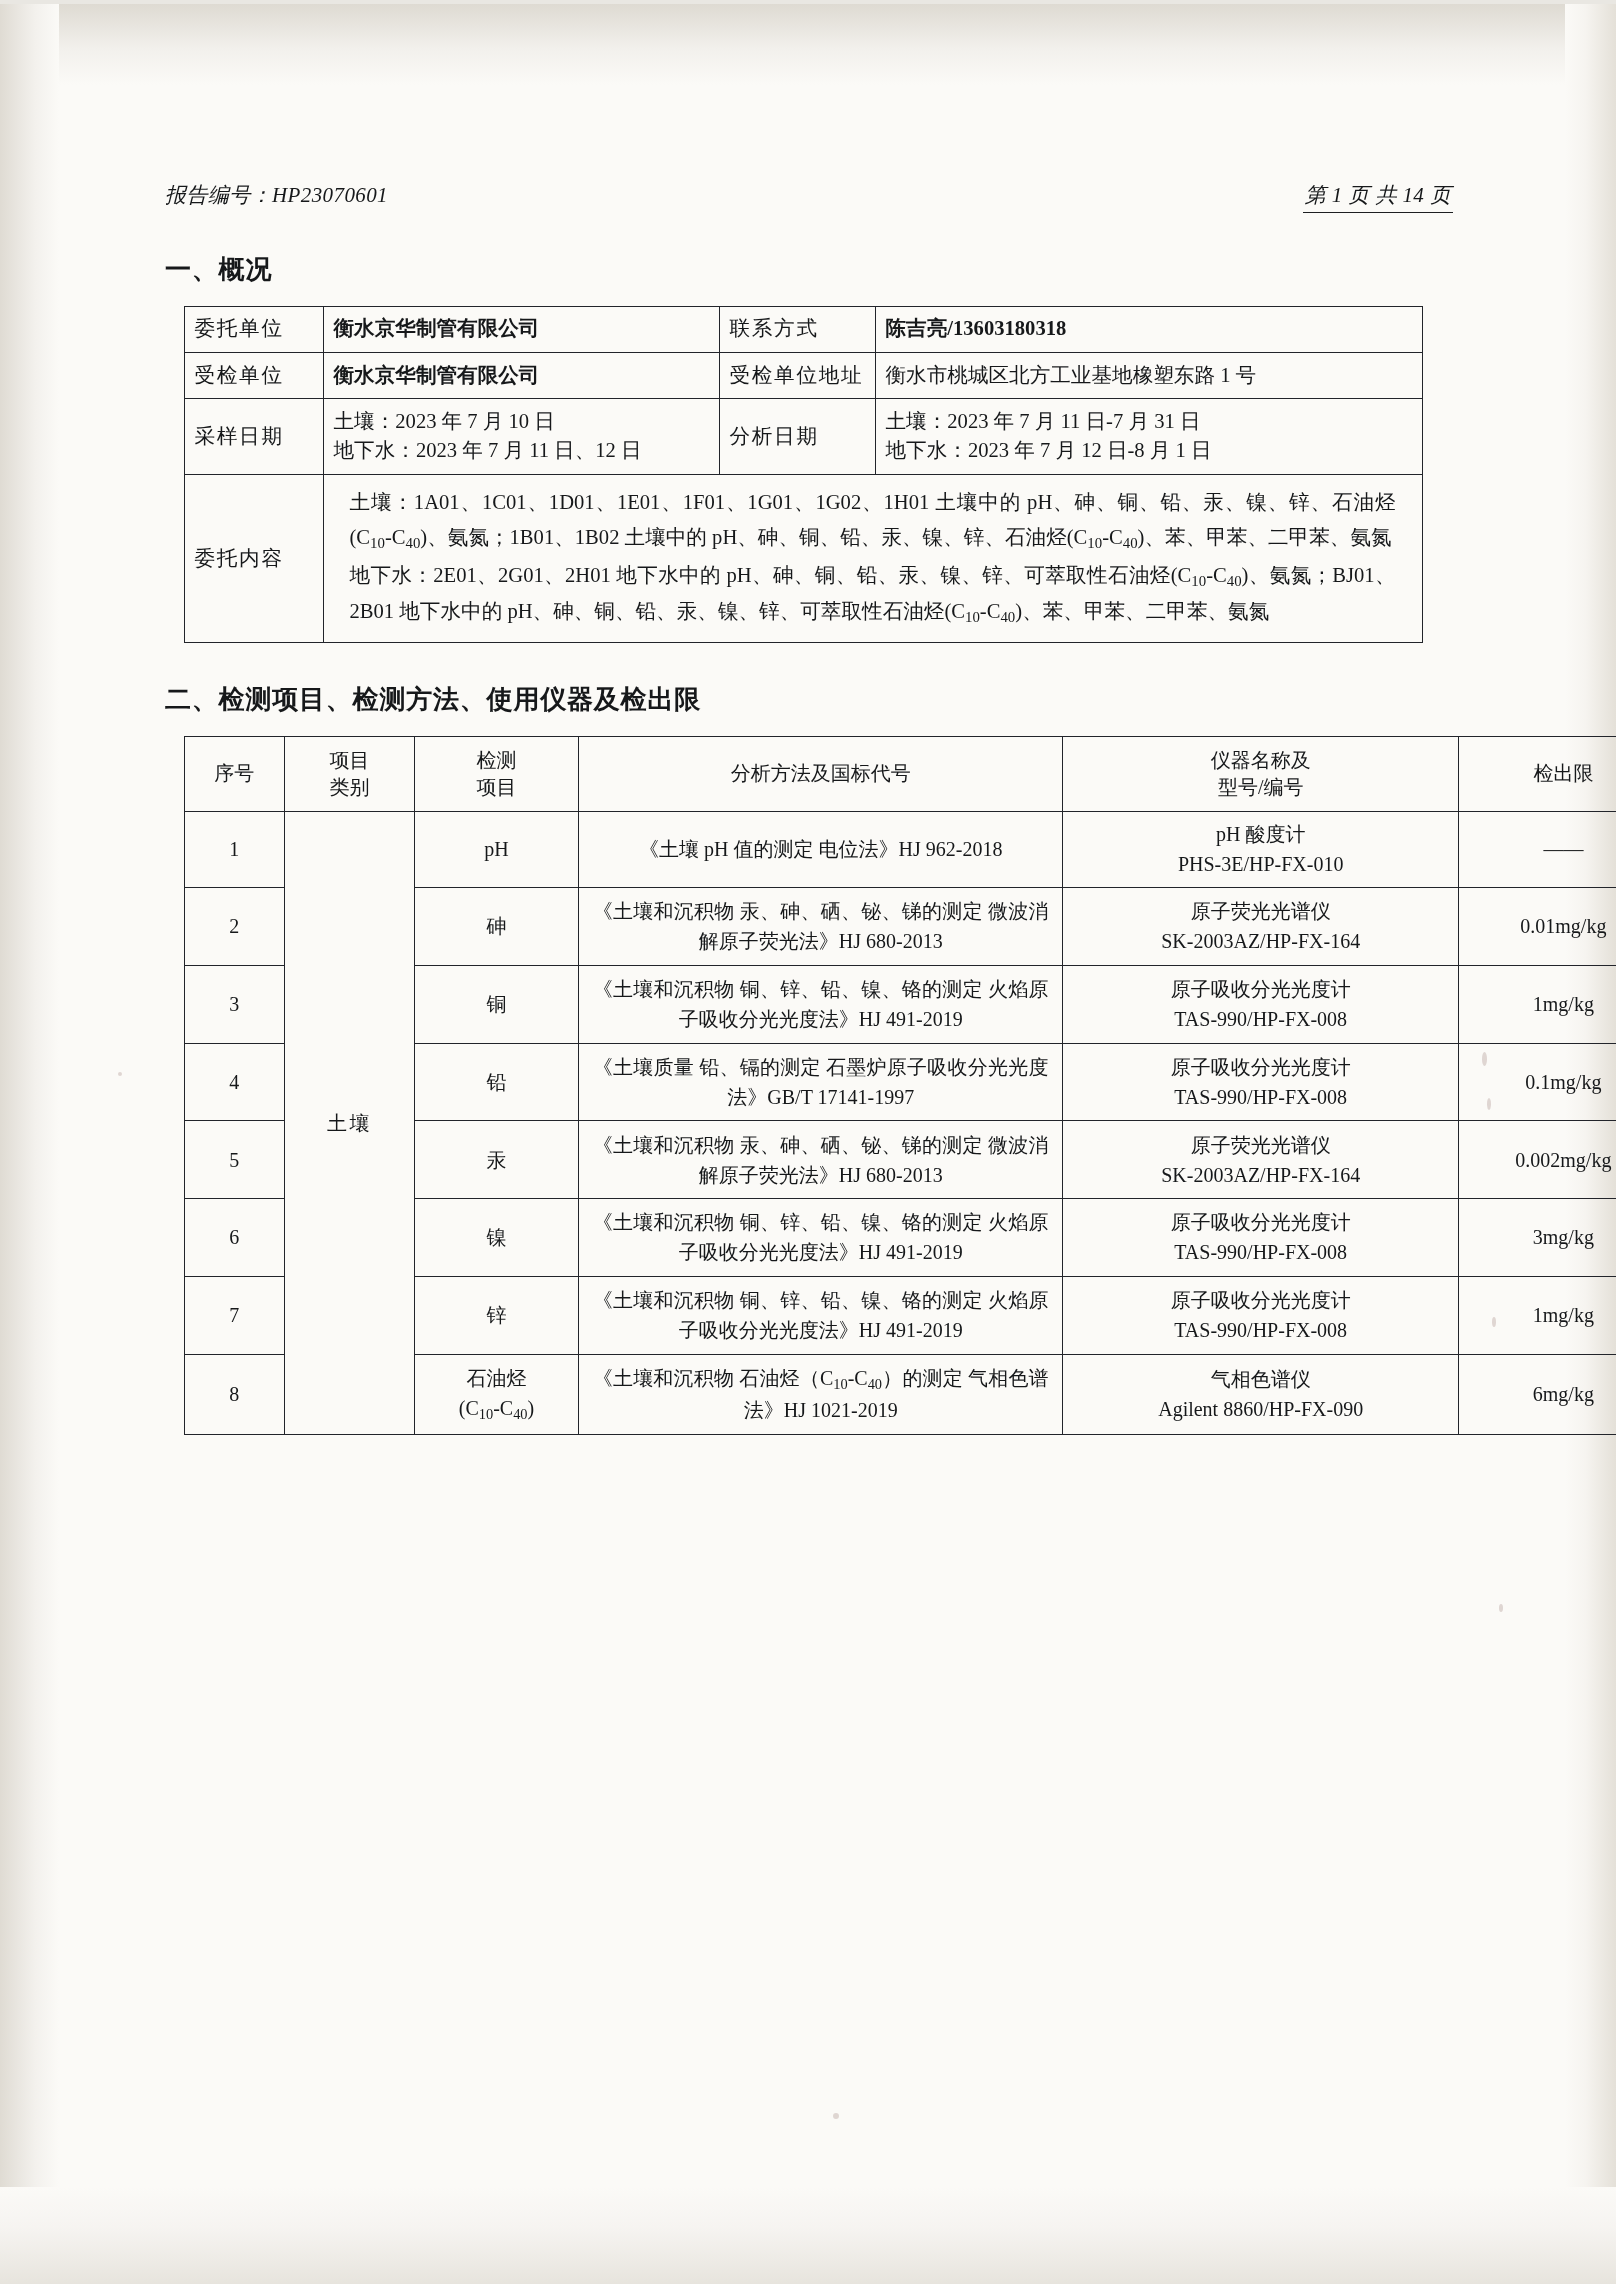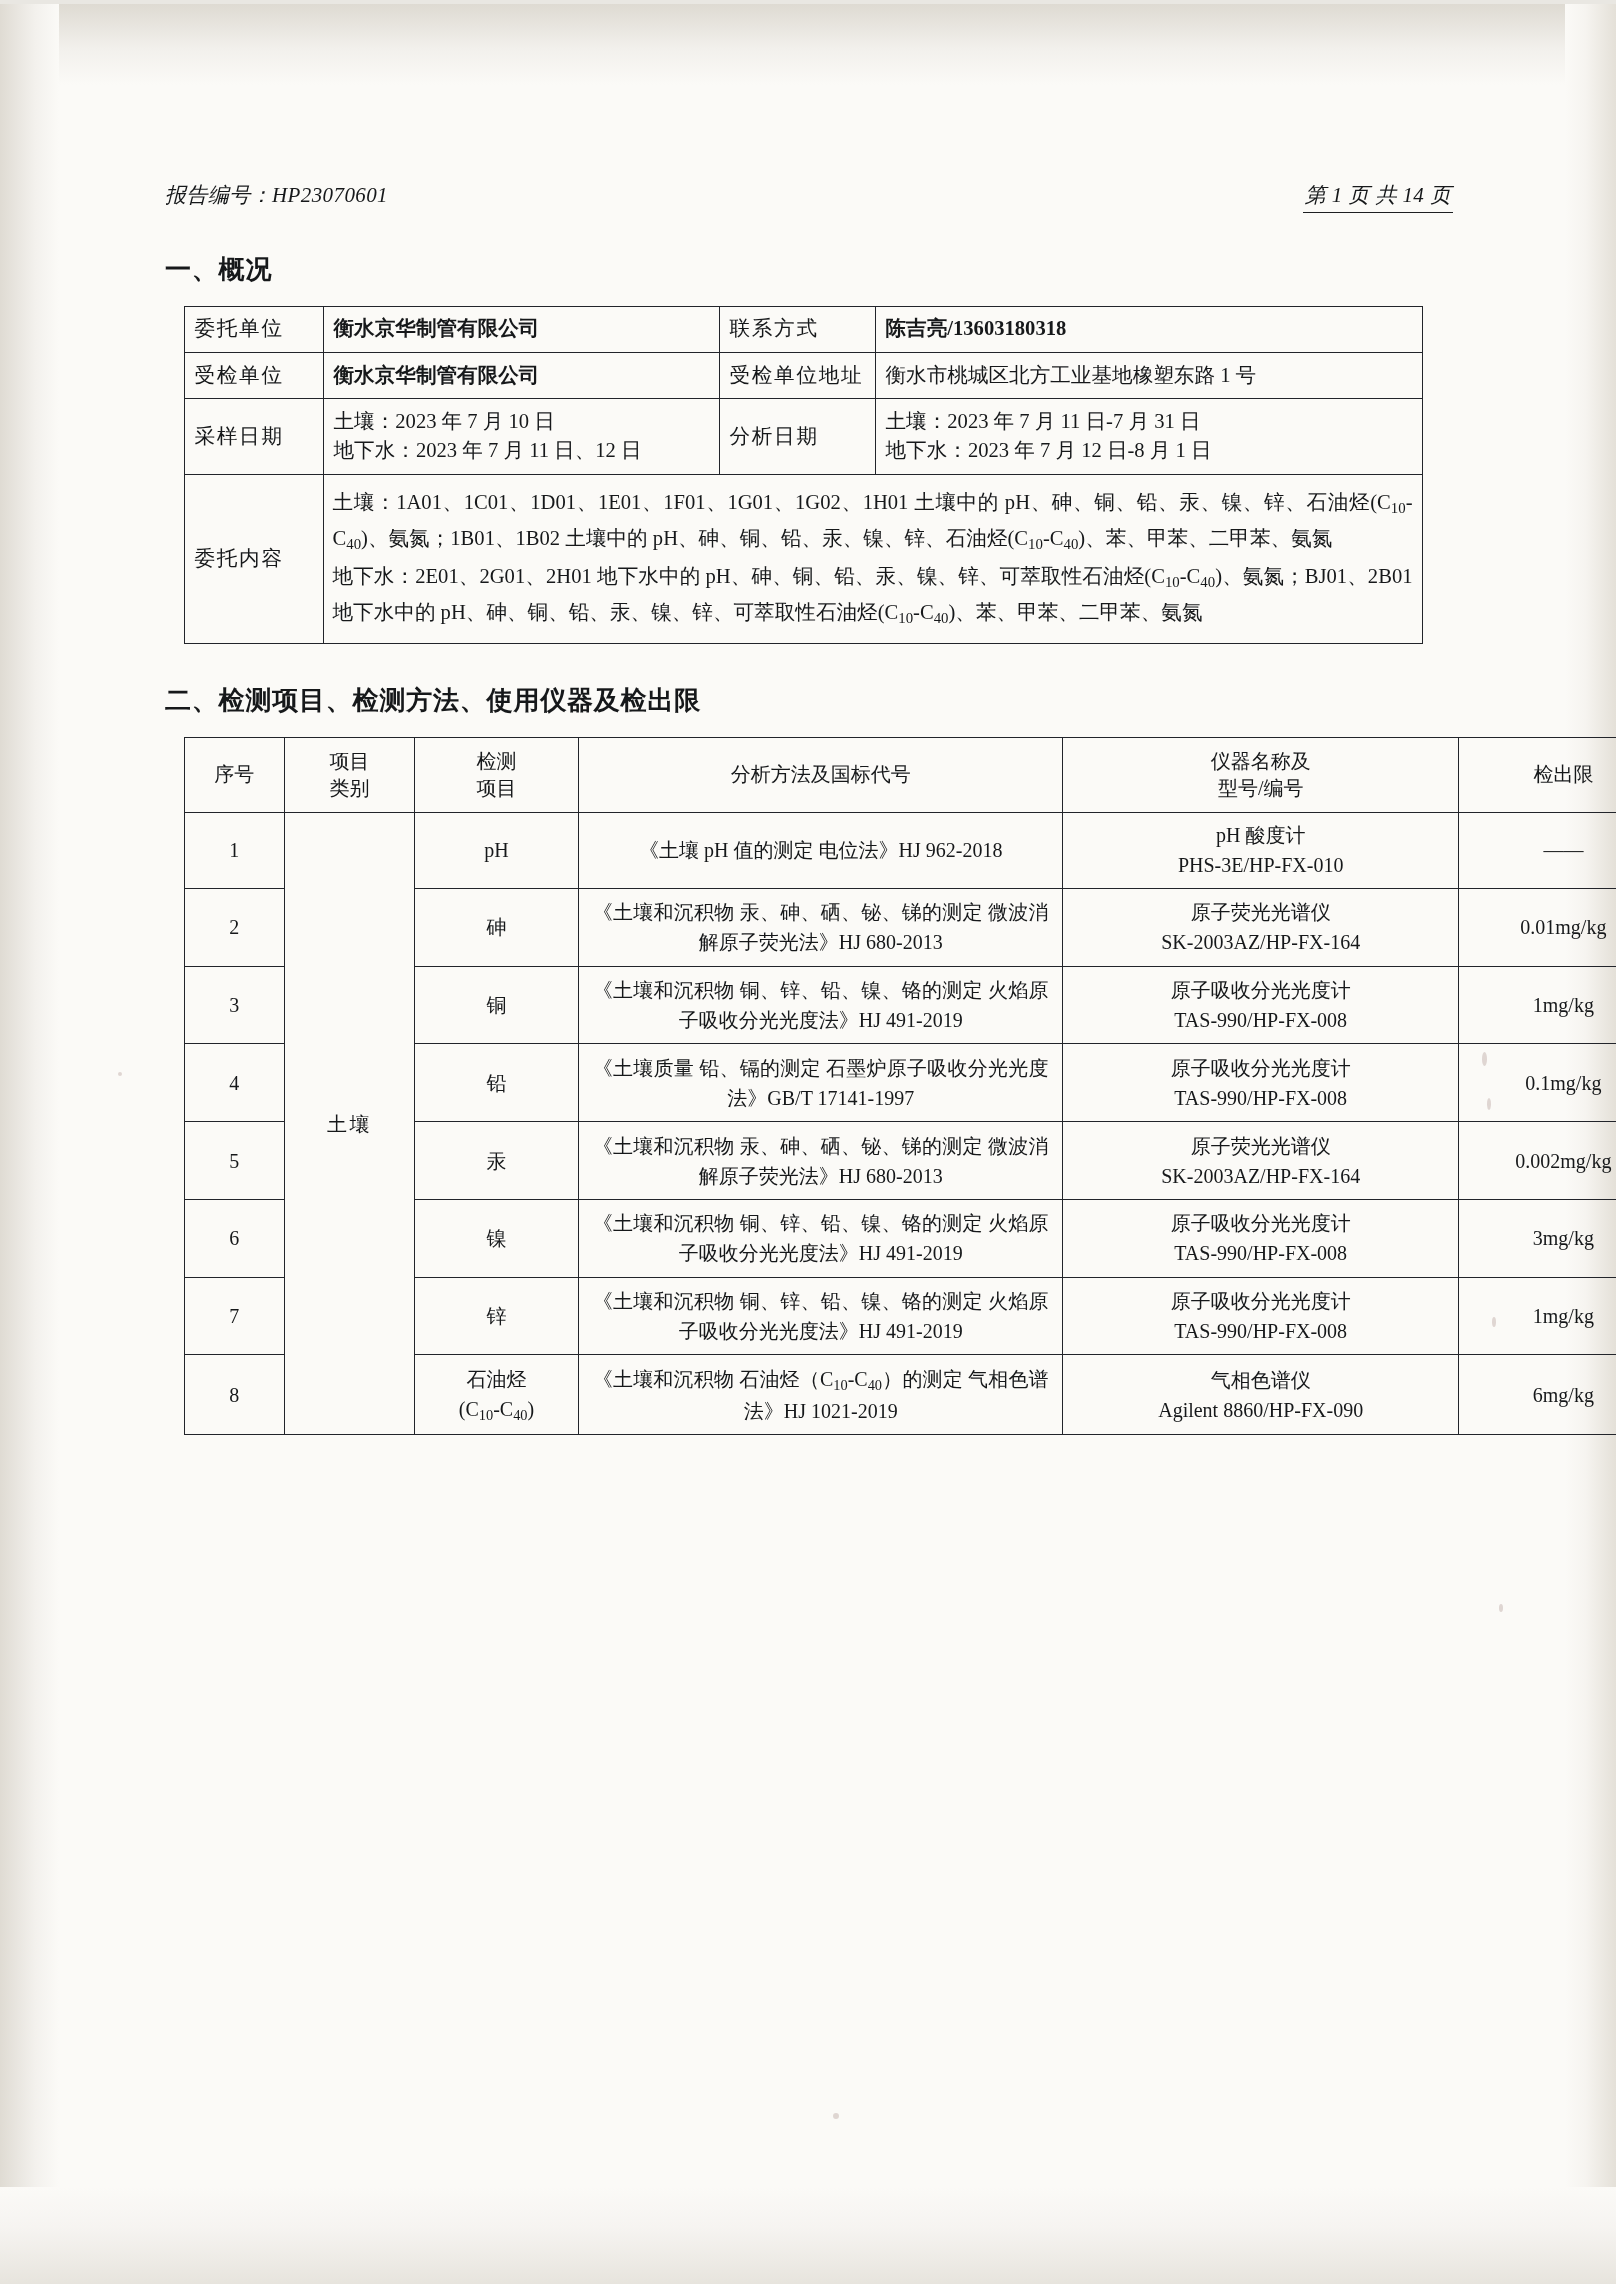--- a/index.html
+++ b/index.html
@@ -86,21 +86,21 @@
   .label-cell {
     text-align: left;
     letter-spacing: 1.7px;
   }
 
   .overview-table td { font-size: 20.6px; }
 
   .content-cell {
     text-align: justify;
     line-height: 1.72;
-    padding: 10px 9px;
+    padding: 10px 26px;
   }
   .content-cell p { margin: 0 0 1.7px 0; }
 
   sub { font-size: 0.72em; vertical-align: -0.25em; }
 
   
   .method-table { width: 1485px; }
   .method-table th {
     text-align: center;
     font-size: 20px;

